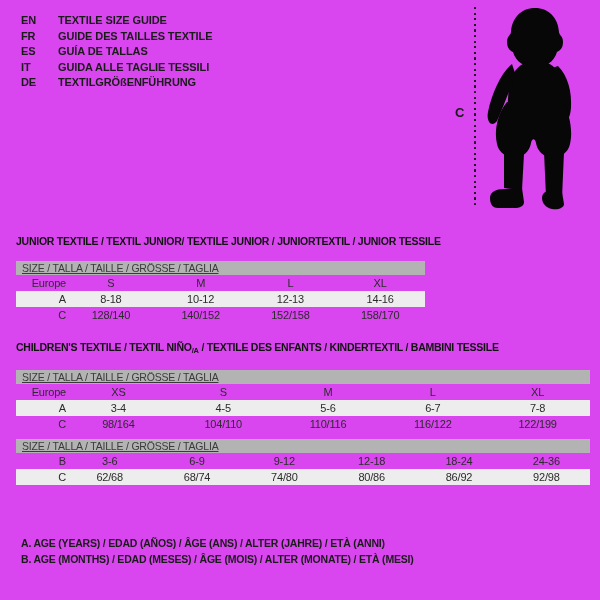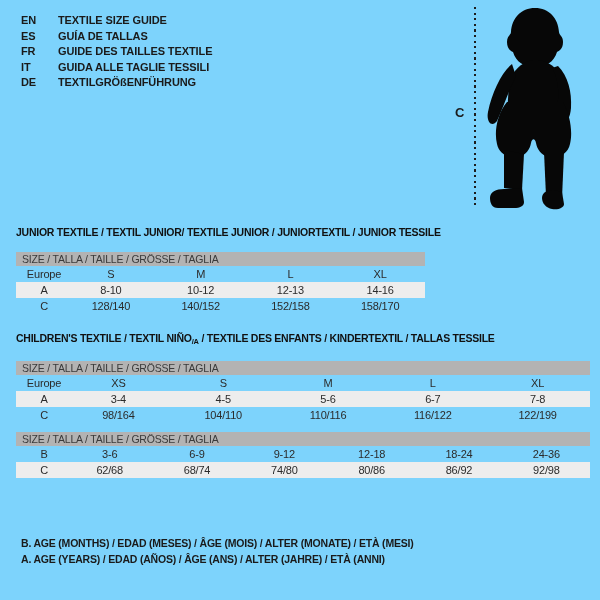--- a/index.html
+++ b/index.html
@@ -1,66 +1,66 @@
 <!DOCTYPE html>
 <html><head>
 <meta charset="utf-8">
 <style>
   html,body{margin:0;padding:0;background:#fff;}
   .canvas{
-    position:relative;width:600px;height:600px;background:#7dd3fc;overflow:hidden;
+    position:relative;width:600px;height:600px;background:#d946ef;overflow:hidden;
     font-family:"Liberation Sans",sans-serif;color:#1a1a1a;
   }
   
   .lang-block{position:absolute;left:21px;top:13px;}
   .lang-row{font-size:11px;font-weight:bold;line-height:15.6px;letter-spacing:-0.1px;white-space:nowrap;}
   .lang-code{display:inline-block;width:37px;}
   
   .height-line{
     position:absolute;left:474px;top:7px;width:2px;height:199px;
     background:repeating-linear-gradient(to bottom,#1c1c1c 0 2.2px,transparent 2.2px 5.6px);
   }
   .height-label{position:absolute;left:455px;top:105px;font-size:13px;font-weight:bold;}
   .figure-svg{position:absolute;left:478px;top:4px;}
   
   .table-block{position:absolute;left:16px;}
   .tb1{top:215px;width:409px;}
   .tb2{top:321px;width:574px;}
   .tb3{top:421px;width:574px;}
   .table-title{
-    font-size:10.5px;font-weight:bold;line-height:17px;margin:9px 0 11px 0;
+    font-size:10.5px;font-weight:bold;line-height:17px;margin:18px 0 11px 0;
     letter-spacing:-0.25px;color:#111;white-space:nowrap;
   }
   .table-title .tline{display:block;white-space:nowrap;}
   .table-title .subscr{font-size:7.5px;vertical-align:-2px;}
   table.size-table{border-collapse:collapse;table-layout:fixed;width:100%;}
   table.size-table th{
     background:#b3b3b3;height:14px;line-height:14px;font-size:10.5px;font-weight:normal;
-    color:#3a3a3a;text-align:left;padding:0 0 0 6px;letter-spacing:-0.2px;white-space:nowrap;
+    color:#3a3a3a;text-align:left;padding:0 0 0 6px;letter-spacing:-0.2px;white-space:nowrap;text-decoration:underline;
   }
   table.size-table td{
     height:16px;line-height:16px;font-size:11px;color:#2b2b2b;text-align:center;
     padding:0;letter-spacing:-0.2px;white-space:nowrap;
   }
-  table.size-table td.lbl{text-align:center;padding-left:6px;}
+  table.size-table td.lbl{text-align:right;padding-left:6px;}
   table.size-table tbody tr:nth-child(even){background:#ededed;}
   col.c-label{width:50px;}
   
   .notes{position:absolute;left:21px;top:536px;}
   .note-line{font-size:10.5px;font-weight:bold;line-height:15.5px;letter-spacing:-0.2px;white-space:nowrap;}
 </style>
 </head>
 <body>
 
 <div class="canvas">
 
   <div class="lang-block">
     <div class="lang-row"><span class="lang-code">EN</span><span>TEXTILE SIZE GUIDE</span></div>
+    <div class="lang-row"><span class="lang-code">FR</span><span>GUIDE DES TAILLES TEXTILE</span></div>
     <div class="lang-row"><span class="lang-code">ES</span><span>GUÍA DE TALLAS</span></div>
-    <div class="lang-row"><span class="lang-code">FR</span><span>GUIDE DES TAILLES TEXTILE</span></div>
     <div class="lang-row"><span class="lang-code">IT</span><span>GUIDA ALLE TAGLIE TESSILI</span></div>
     <div class="lang-row"><span class="lang-code">DE</span><span>TEXTILGRÖßENFÜHRUNG</span></div>
   </div>
 
   <div class="height-line"></div>
   <div class="height-label">C</div>
   <svg class="figure-svg" width="114" height="210" viewBox="0 0 114 210" aria-hidden="true">
     <g fill="#070707">
 
       <path d="M57,4 C71,4 80,14 81,28 C81,31 85,32 85,38 C85,45 81,47 79,48 C76,58 68,63 57,63 C46,63 38,58 35,48 C33,47 29,45 29,38 C29,32 33,31 33,28 C34,14 43,4 57,4 Z"></path>
@@ -99,38 +99,38 @@
       <tbody>
         <tr>
           <td class="lbl">Europe</td>
           <td>S</td>
           <td>M</td>
           <td>L</td>
           <td>XL</td>
         </tr>
         <tr>
           <td class="lbl">A</td>
-          <td>8-10</td>
+          <td>8-18</td>
           <td>10-12</td>
           <td>12-13</td>
           <td>14-16</td>
         </tr>
         <tr>
           <td class="lbl">C</td>
           <td>128/140</td>
           <td>140/152</td>
           <td>152/158</td>
           <td>158/170</td>
         </tr>
       </tbody>
     </table>
   </section>
 
   <section class="table-block tb2">
-    <h2 class="table-title"><span>CHILDREN'S TEXTILE / TEXTIL NIÑO</span><span class="subscr">/A</span><span> / TEXTILE DES ENFANTS / KINDERTEXTIL / TALLAS TESSILE</span></h2>
+    <h2 class="table-title"><span>CHILDREN'S TEXTILE / TEXTIL NIÑO</span><span class="subscr">/A</span><span> / TEXTILE DES ENFANTS / KINDERTEXTIL / BAMBINI TESSILE</span></h2>
     <table class="size-table">
       <colgroup>
           <col class="c-label">
           <col>
           <col>
           <col>
           <col>
           <col>
         </colgroup>
       <thead>
@@ -202,17 +202,17 @@
           <td>74/80</td>
           <td>80/86</td>
           <td>86/92</td>
           <td>92/98</td>
         </tr>
       </tbody>
     </table>
   </section>
 
   <div class="notes">
+    <div class="note-line">A. AGE (YEARS) / EDAD (AÑOS) / ÂGE (ANS) / ALTER (JAHRE) / ETÀ (ANNI)</div>
     <div class="note-line">B. AGE (MONTHS) / EDAD (MESES) / ÂGE (MOIS) / ALTER (MONATE) / ETÀ (MESI)</div>
-    <div class="note-line">A. AGE (YEARS) / EDAD (AÑOS) / ÂGE (ANS) / ALTER (JAHRE) / ETÀ (ANNI)</div>
   </div>
 
 </div>
 
 </body></html>

